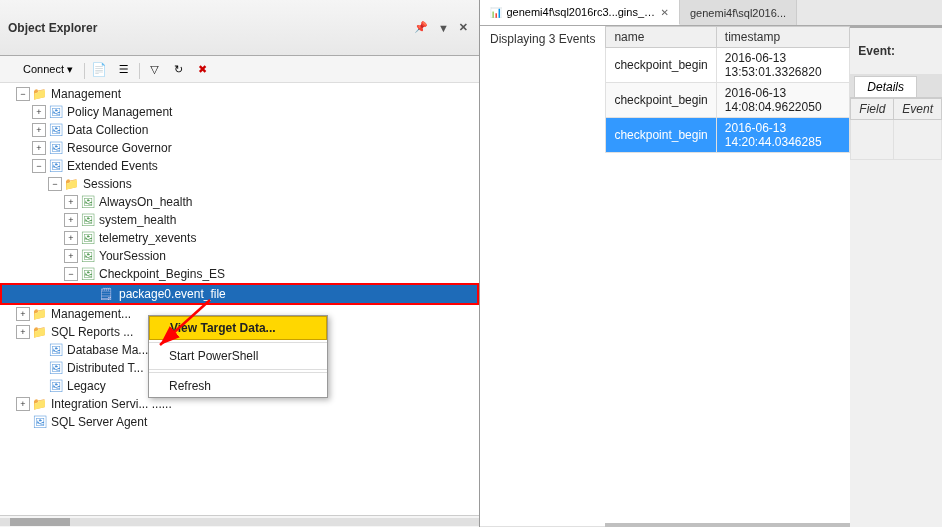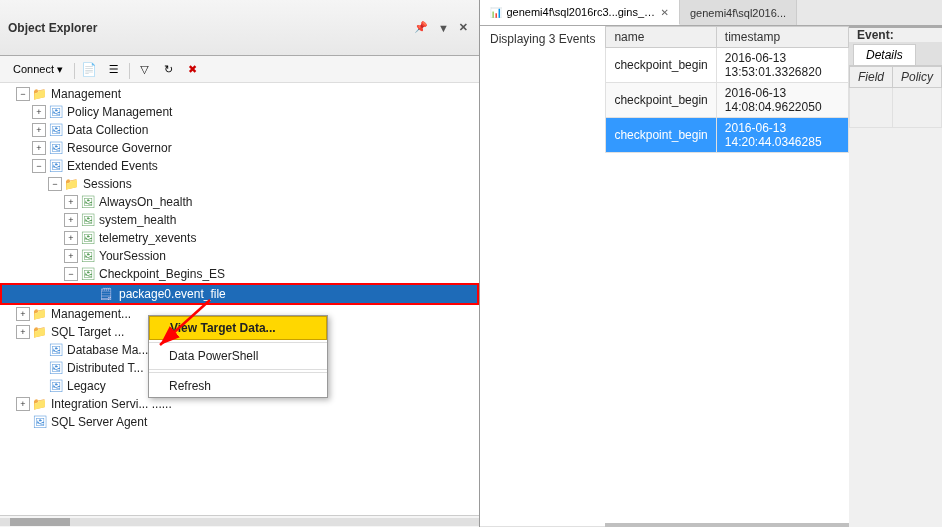--- a/index.html
+++ b/index.html
@@ -45,21 +45,21 @@
     }
 
     .title-bar-icons span {
       cursor: pointer;
       padding: 1px 3px;
     }
 
     .toolbar {
       background: #f5f5f5;
       border-bottom: 1px solid #ddd;
-      padding: 3px 6px;
+      padding: 3px 16px;
       display: flex;
       align-items: flex-end;
       gap: 2px;
     }
 
     .toolbar-btn {
       width: 22px;
       height: 20px;
       border: 1px solid transparent;
       background: transparent;
@@ -298,21 +298,21 @@
       overflow: auto;
       border-bottom: 4px solid #c0c0c0;
     }
 
     .event-section {
       background: #f0f0f0;
       border-top: 2px solid #aaa;
     }
 
     .event-label {
-      padding: 0 8px;
+      padding: 16px 8px;
       font-size: 12px;
       color: #333;
       font-weight: bold;
       border-radius: 8px;
     }
 
     .tabs-row {
       display: flex;
       background: #e0e0e0;
       border-bottom: 1px solid #ccc;
@@ -503,21 +503,21 @@
       <span class="tree-indent"></span>
       <span class="expand-btn">+</span>
       <span class="node-icon folder-icon">📁</span>
       <span class="node-label">Management...</span>
     </div>
 
     <div class="tree-item">
       <span class="tree-indent"></span>
       <span class="expand-btn">+</span>
       <span class="node-icon folder-icon">📁</span>
-      <span class="node-label">SQL Target ...</span>
+      <span class="node-label">SQL Reports ...</span>
     </div>
 
     <div class="tree-item">
       <span class="tree-indent"></span>
       <span class="tree-indent"></span>
       <span class="expand-placeholder"></span>
       <span class="node-icon item-icon">🖼</span>
       <span class="node-label">Database Ma...</span>
     </div>
 
@@ -558,21 +558,21 @@
       <div style="width:60px;height:8px;background:#aaa;position:absolute;left:10px;"></div>
     </div>
   </div>
 
   <div class="context-menu">
     <div class="context-menu-item active">
       <span>View Target Data...</span>
     </div>
     <div class="context-menu-separator"></div>
     <div class="context-menu-item">
-      <span>Data PowerShell</span>
+      <span>Start PowerShell</span>
     </div>
     <div class="context-menu-separator"></div>
     <div class="context-menu-separator"></div>
     <div class="context-menu-item">
       <span>Refresh</span>
     </div>
   </div>
 
   <svg style="position:absolute;top:290px;left:130px;pointer-events:none;z-index:200;" width="100" height="80">
     <defs>
@@ -640,21 +640,21 @@
           <span>Details</span>
         </div>
       </div>
       <table class="detail-table">
         <thead>
           <tr>
             <th>
               <span>Field</span>
             </th>
             <th>
-              <span>Policy</span>
+              <span>Event</span>
             </th>
           </tr>
         </thead>
         <tbody>
           <tr>
             <td style="height:40px;"></td>
             <td></td>
           </tr>
         </tbody>
       </table>

